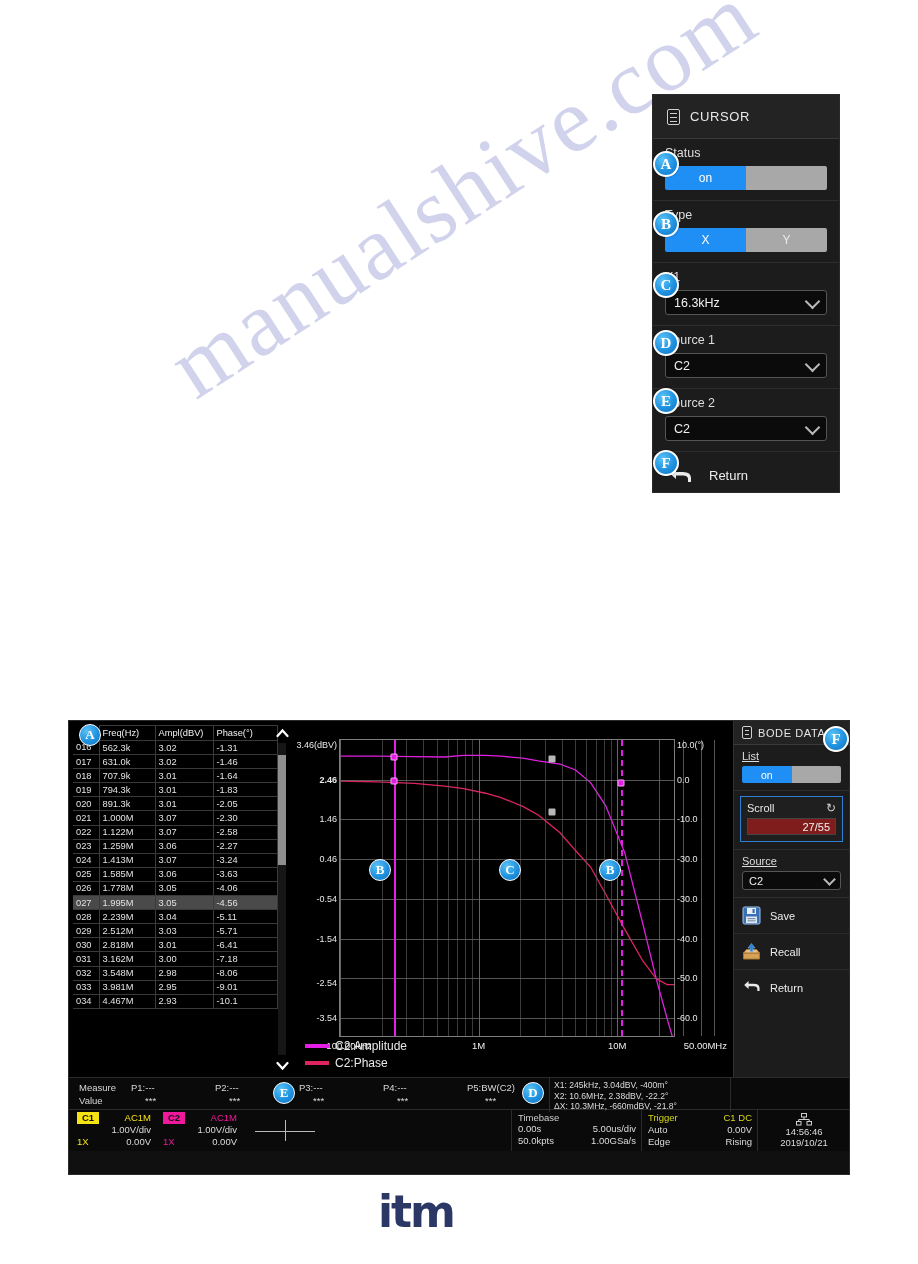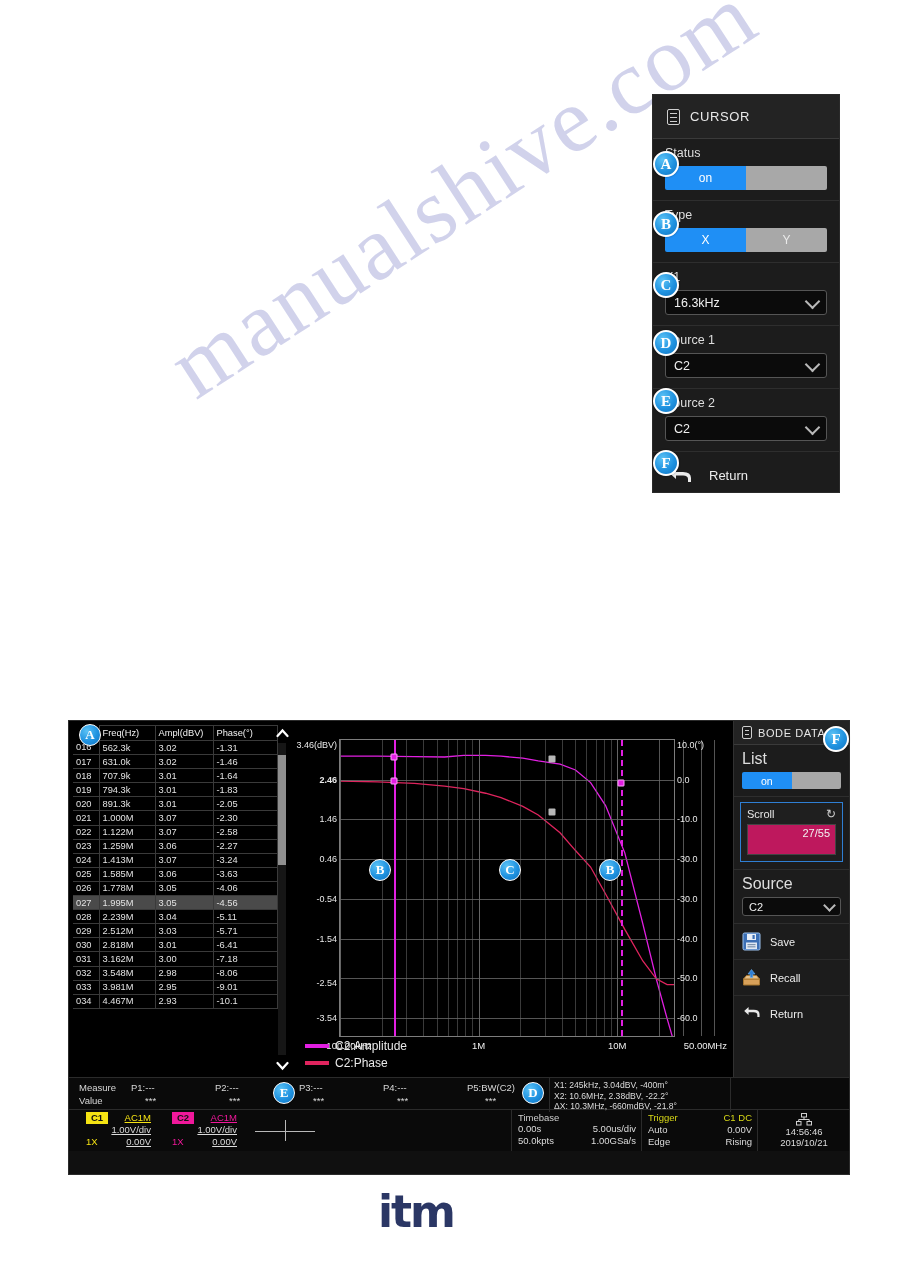--- a/index.html
+++ b/index.html
@@ -208,33 +208,33 @@
   
   #bode-menu {
     width: 116px; flex: 0 0 116px;
     background: #1c1c1c;
     border-left: 1px solid #313131;
     font-size: 11px;
   }
   #bode-menu .menu-title { height: 24px; font-size: 11px; padding: 0 8px; gap: 6px; background:#232323; }
   #bode-menu .doc-icon { width: 10px; height: 13px; }
   #bode-menu .menu-row { padding: 5px 8px 7px 8px; }
-  #bode-menu .menu-label { font-size: 16px; margin-bottom: 4px; }
+  #bode-menu .menu-label { font-size: 11px; margin-bottom: 4px; text-decoration: underline; }
   #bode-menu .toggle { height: 17px; }
   #bode-menu .toggle .seg { font-size: 10.5px; }
   #bode-menu .combo { height: 19px; font-size: 11px; padding: 0 20px 0 6px; }
   #bode-menu .chev { width: 9px; height: 9px; margin-top: -6px; right: 6px; }
   .scroll-box {
     border: 1px solid #2f7fd4; padding: 4px 6px 6px 6px; background: #1f1f1f;
   }
   .scroll-head { display: flex; justify-content: space-between; align-items: center; font-size: 11px; }
   .refresh-ico { color: #cfcfcf; font-size: 12px; }
   .scroll-val {
-    margin-top: 3px; background: #be185d; border: 1px solid #444;
-    height: 31px; line-height: 16px; text-align: right; padding-right: 5px;
+    margin-top: 3px; background: #7f1d1d; border: 1px solid #444;
+    height: 17px; line-height: 16px; text-align: right; padding-right: 5px;
     font-size: 11px; color: #f2f2f2;
   }
   .act-row {
     display: flex; align-items: center; gap: 9px;
     padding: 8px; border-bottom: 1px solid #2b2b2b; font-size: 11px; color: #ececec;
   }
   .ico-save { width: 19px; height: 19px; }
   .ico-recall { width: 19px; height: 19px; }
 
   
@@ -253,28 +253,28 @@
     position: absolute; right: 118px; top: 0; width: 182px;
     font-size: 8.6px; color: #dcdcdc; line-height: 10.6px; padding-top: 2px;
     border-left: 1px solid #2b2b2b; border-right: 1px solid #2b2b2b; padding-left: 4px;
   }
 
   
   #status-bar {
     display: flex; height: 42px; background: #0a0a0a; border-top: 1px solid #2b2b2b;
     font-size: 9.5px; color: #dcdcdc;
   }
-  .ch-box { width: 86px; padding: 2px 4px 0 17px; position: relative; }
+  .ch-box { width: 86px; padding: 2px 4px 0 8px; position: relative; }
   .ch-tag {
     display: inline-block; padding: 0 5px; font-size: 9.5px; color: #111; font-weight: bold;
   }
   .ch-tag.c1 { background: #f5e313; }
   .ch-tag.c2 { background: #f0189b; }
   .ch-row { display: flex; justify-content: space-between; line-height: 12px; }
-  .ch-row .r { text-align: right; text-decoration: underline; }
+  .ch-row .r { text-align: right; }
   .c1txt { color: #f5e313; }
   .c2txt { color: #f0189b; }
   .plus-box { width: 88px; position: relative; }
   .plus-box .h { position:absolute; left: 14px; right: 14px; top: 50%; height: 1px; background: #b9b9b9; }
   .plus-box .v { position:absolute; top: 10px; bottom: 10px; left: 50%; width: 1px; background: #b9b9b9; }
   .spacer { flex: 1 1 auto; }
   .tb-box { width: 130px; border-left: 1px solid #2b2b2b; padding: 2px 5px 0 6px; }
   .trig-box { width: 116px; border-left: 1px solid #2b2b2b; padding: 2px 5px 0 6px; }
   .time-box { width: 92px; border-left: 1px solid #2b2b2b; padding: 2px 5px 0 6px; text-align:center; }
   .kv { display: flex; justify-content: space-between; line-height: 12px; }

